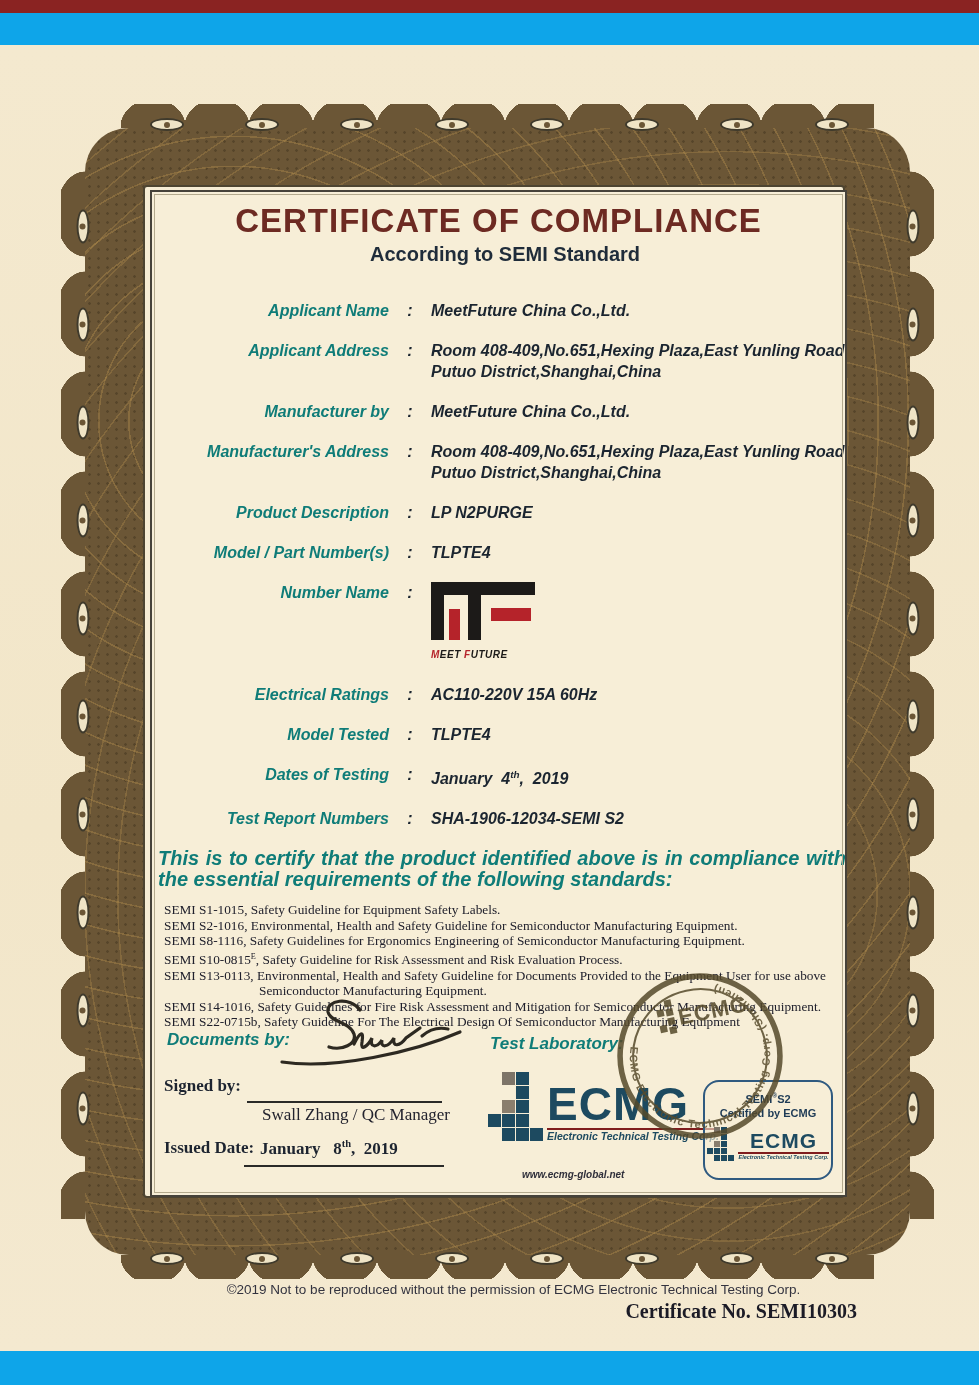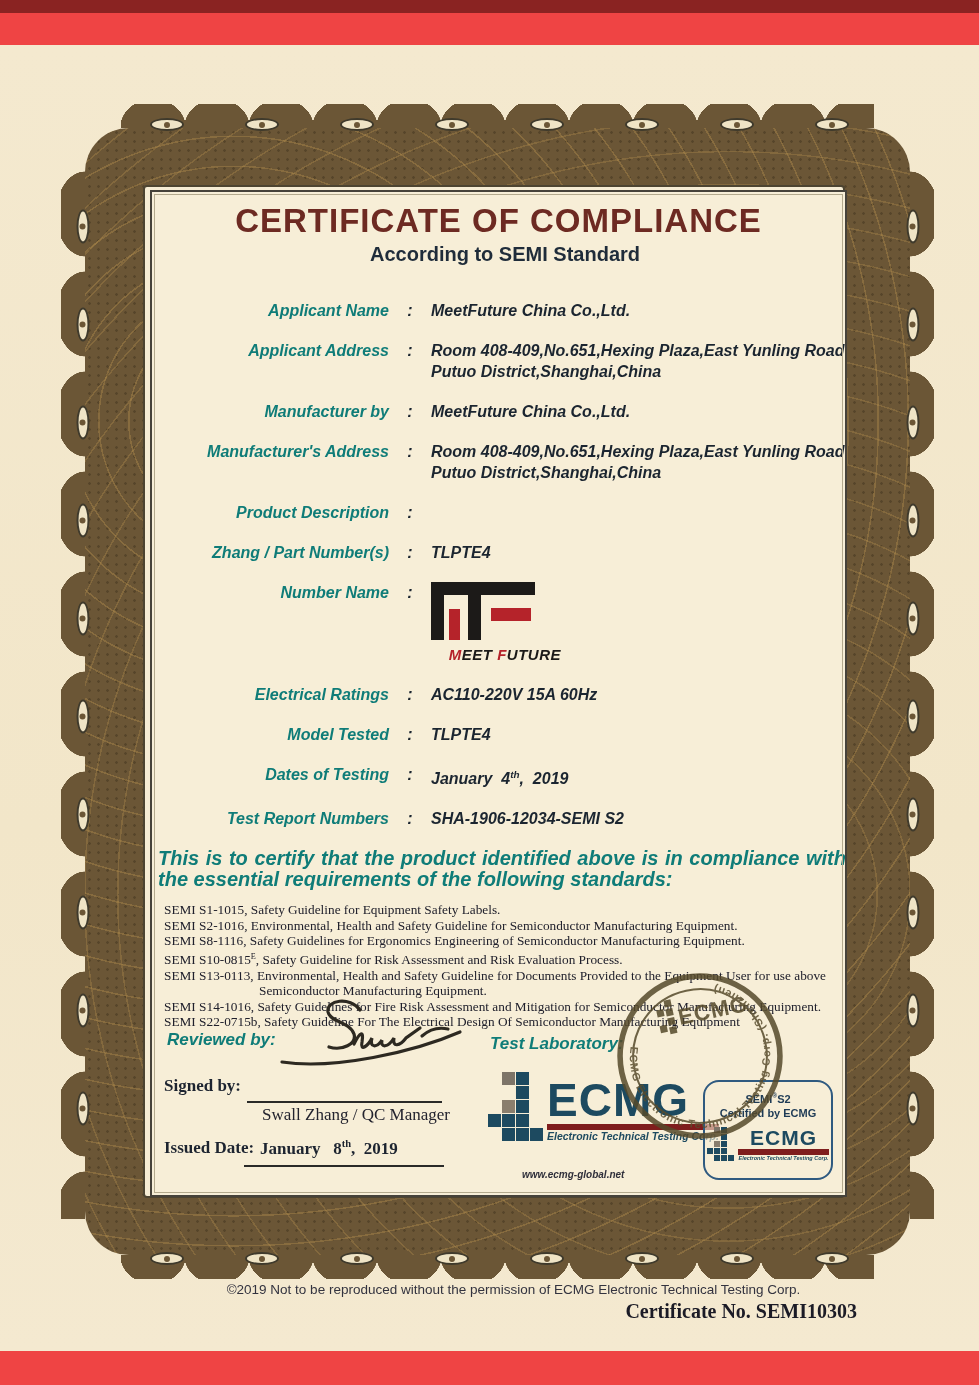--- a/index.html
+++ b/index.html
@@ -1,16 +1,16 @@
 <!DOCTYPE html>
 <html><head>
 <meta charset="utf-8">
 <style>
   html,body{margin:0;padding:0;background:#ffffff;}
-  .page{position:relative;width:979px;height:1385px;background:#ef4444;overflow:hidden;
+  .page{position:relative;width:979px;height:1385px;background:#0ea5e9;overflow:hidden;
         font-family:"Liberation Sans","DejaVu Sans",sans-serif;}
   .redbar{position:absolute;left:0;top:0;width:100%;height:13px;background:#8a2322;}
   .parchment{position:absolute;left:0;top:45px;width:100%;height:1306px;
              background:linear-gradient(#f4e9cf,#f2e6c9 60%,#f4e9d0);}
   
   .band{--brown:#6b5636;position:absolute;left:85px;top:128px;width:825px;height:1127px;
         background-color:var(--brown);border-radius:44px;z-index:1;
         background-image:
           repeating-radial-gradient(circle at 18% 26%, rgba(182,144,78,0) 0 14px, rgba(182,144,78,.38) 14px 15.5px, rgba(182,144,78,0) 15.5px 30px),
           repeating-radial-gradient(circle at 78% 68%, rgba(182,144,78,0) 0 16px, rgba(182,144,78,.32) 16px 17.5px, rgba(182,144,78,0) 17.5px 33px),
@@ -45,21 +45,21 @@
   .fvalue sup{font-size:.62em;}
   
   .mf{position:relative;width:130px;}
   .mfmark{position:relative;width:104px;height:58px;}
   .mfmark i{position:absolute;display:block;}
   .mf-b1{left:0;top:0;width:13px;height:58px;background:#1c1a18;}
   .mf-b2{left:0;top:0;width:104px;height:13px;background:#1c1a18;}
   .mf-b3{left:37px;top:0;width:13px;height:58px;background:#1c1a18;}
   .mf-r1{left:18px;top:27px;width:11px;height:31px;background:#b5232a;}
   .mf-r2{left:60px;top:26px;width:40px;height:13px;background:#b5232a;}
-  .mfword{margin-top:4px;font-size:15px;font-weight:bold;letter-spacing:.5px;color:#1c1a18;white-space:pre;text-align:right;}
+  .mfword{margin-top:4px;font-size:10px;font-weight:bold;letter-spacing:.5px;color:#1c1a18;white-space:pre;}
   .mfword .red{color:#b5232a;}
   
   .certify{margin:14px 4px 12px 6px;width:688px;font-style:italic;font-weight:bold;font-size:20px;
            line-height:21px;color:#0f7c78;text-align:justify;box-sizing:border-box;}
   
   .standards{padding-left:12px;font-family:"Liberation Serif","DejaVu Serif",serif;
              font-size:13.3px;line-height:15.5px;color:#20202c;}
   .stdline{white-space:nowrap;}
   .stdline.indent{padding-left:95px;}
   .stdline sup{font-size:.62em;}
@@ -77,21 +77,21 @@
   .issued-line{position:absolute;left:92px;top:973px;width:200px;border-top:2px solid #2a2a28;}
   
   .ecmg-logo{display:flex;align-items:flex-end;gap:4px;}
   .eg-grid{display:grid;grid-template-columns:repeat(4,var(--c));grid-auto-rows:var(--c);gap:1px;}
   .eg-grid span{display:block;}
   .eg-grid .d{background:#1d4a60;}
   .eg-grid .g{background:#7d7468;}
   .eg-grid .h{background:#8a7e6d;}
   .eg-tx{display:flex;flex-direction:column;line-height:1;}
   .eg-name{font-weight:bold;color:#1d4a60;letter-spacing:1px;}
-  .eg-tag{font-style:italic;font-weight:bold;color:#1d4a60;border-top:6px solid #7f1d1d;padding-top:1px;margin-top:1px;white-space:nowrap;}
+  .eg-tag{font-style:italic;font-weight:bold;color:#1d4a60;border-top:2px solid #7f1d1d;padding-top:1px;margin-top:1px;white-space:nowrap;}
   .ecmg-big{position:absolute;left:336px;top:880px;}
   .website{position:absolute;left:338px;top:977px;font-style:italic;font-weight:bold;font-size:10px;color:#2f2f3a;margin-left:32px;}
   
   .stamp{position:absolute;left:462px;top:778px;z-index:5;}
   .stamp text{font-family:"Liberation Sans","DejaVu Sans",sans-serif;}
   
   .badge{position:absolute;left:551px;top:888px;width:130px;height:100px;border:2px solid #2f5a80;
          border-radius:16px;box-sizing:border-box;text-align:center;padding-top:10px;z-index:4;background:rgba(247,238,215,.6);}
   .badge-l1{font-size:11px;font-weight:bold;color:#1d3a55;}
   .badge-l1 sup{font-size:.6em;}
@@ -250,23 +250,24 @@
         </div>
         <div class="frow">
           <div class="flabel">Manufacturer's Address</div>
           <div class="fcolon">:</div>
           <div class="fvalue">Room 408-409,No.651,Hexing Plaza,East Yunling Road
 Putuo District,Shanghai,China</div>
         </div>
         <div class="frow">
           <div class="flabel">Product Description</div>
           <div class="fcolon">:</div>
-        </div>
-        <div class="frow">
-          <div class="flabel">Zhang / Part Number(s)</div>
+          <div class="fvalue">LP N2PURGE</div>
+        </div>
+        <div class="frow">
+          <div class="flabel">Model / Part Number(s)</div>
           <div class="fcolon">:</div>
           <div class="fvalue">TLPTE4</div>
         </div>
         <div class="frow">
           <div class="flabel">Number Name</div>
           <div class="fcolon">:</div>
           <div class="fvalue"><div class="mf"><div class="mfmark"><i class="mf-b1"></i><i class="mf-b2"></i><i class="mf-b3"></i><i class="mf-r1"></i><i class="mf-r2"></i></div><div class="mfword"><span class="red">M</span><span>EET </span><span class="red">F</span><span>UTURE</span></div></div></div>
         </div>
         <div class="frow">
           <div class="flabel">Electrical Ratings</div>
@@ -296,21 +297,21 @@
         <div class="stdline">SEMI S1-1015, Safety Guideline for Equipment Safety Labels.</div>
         <div class="stdline">SEMI S2-1016, Environmental, Health and Safety Guideline for Semiconductor Manufacturing Equipment.</div>
         <div class="stdline">SEMI S8-1116, Safety Guidelines for Ergonomics Engineering of Semiconductor Manufacturing Equipment.</div>
         <div class="stdline"><span>SEMI S10-0815</span><sup>E</sup><span>, Safety Guideline for Risk Assessment and Risk Evaluation Process.</span></div>
         <div class="stdline">SEMI S13-0113, Environmental, Health and Safety Guideline for Documents Provided to the Equipment User for use above</div>
         <div class="stdline indent">Semiconductor Manufacturing Equipment.</div>
         <div class="stdline">SEMI S14-1016, Safety Guidelines for Fire Risk Assessment and Mitigation for Semiconductor Manufacturing Equipment.</div>
         <div class="stdline">SEMI S22-0715b, Safety Guideline For The Electrical Design Of Semiconductor Manufacturing Equipment</div>
       </div>
 
-    <div class="teal-label" style="left:15px;top:838px;">Reviewed by:</div>
+    <div class="teal-label" style="left:15px;top:838px;">Documents by:</div>
 
     <svg class="signature" width="210" height="88" viewBox="0 0 210 88">
       <g fill="none" stroke="#2d2921" stroke-width="3.2" stroke-linecap="round">
         <path d="M96,20 C86,6 62,10 64,22 c2,10 22,10 26,22 c3,10 -12,17 -25,13"></path>
         <path d="M18,72 C70,80 150,62 196,42"></path>
         <path d="M90,54 c6,-12 10,-14 8,-2 c-2,10 6,4 10,-4 c-3,10 5,10 10,2 c-2,8 6,8 12,-2 c-2,10 6,8 12,0 l14,-10"></path>
         <path d="M158,46 c8,-7 17,-9 26,-7"></path>
       </g>
     </svg>
 

